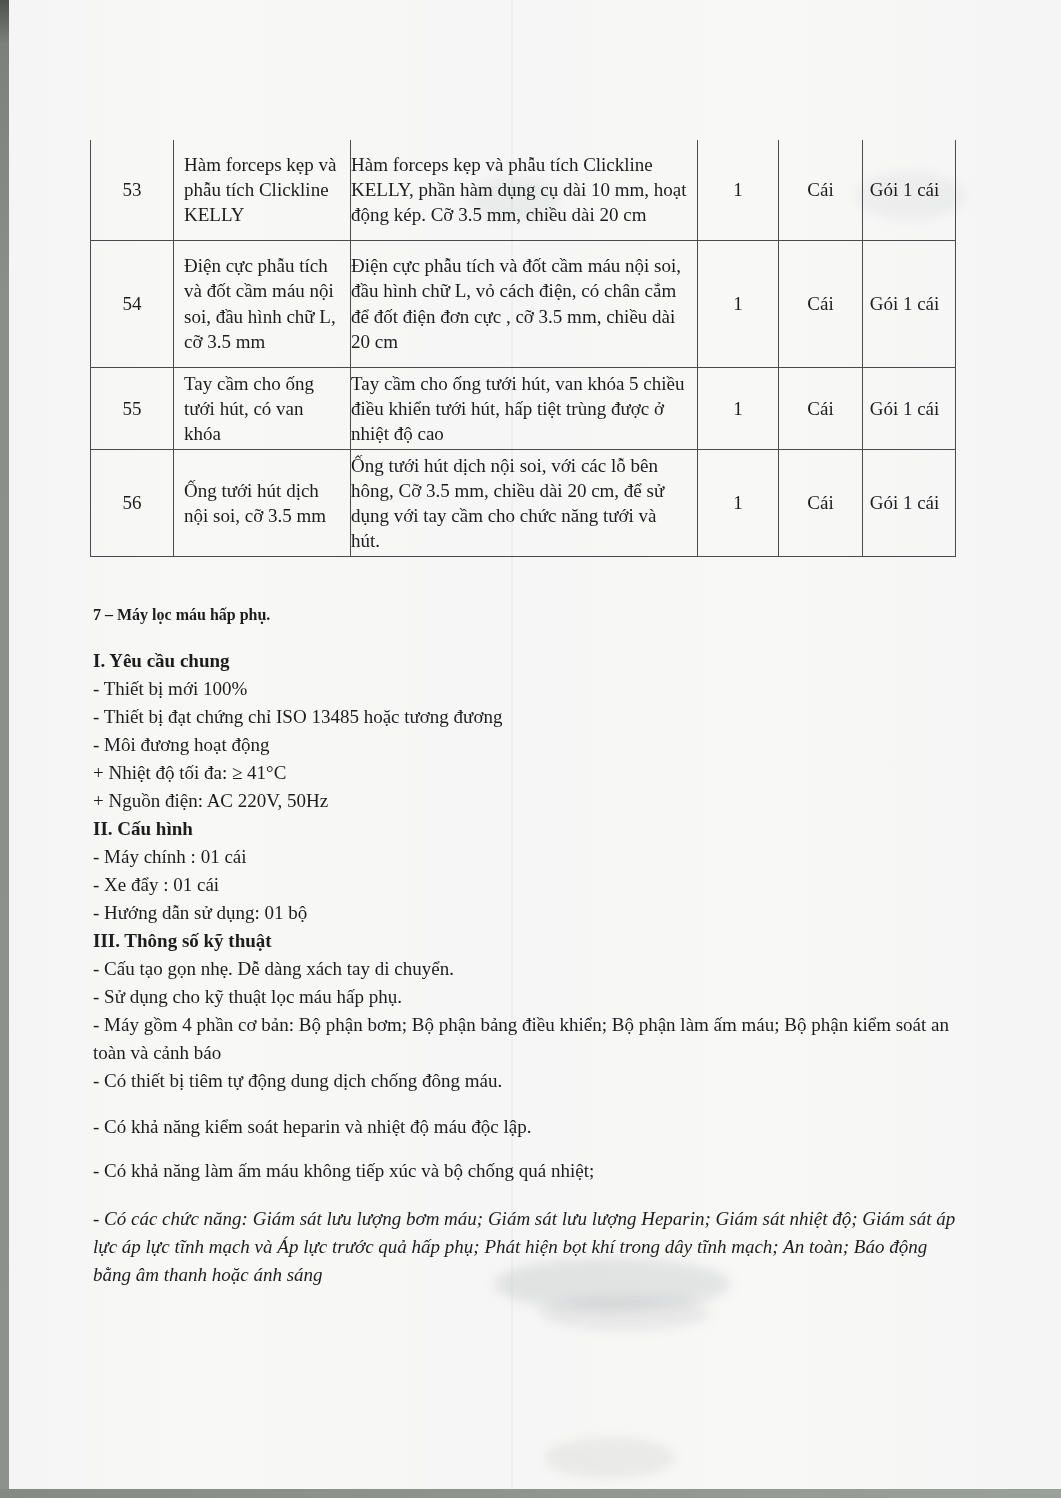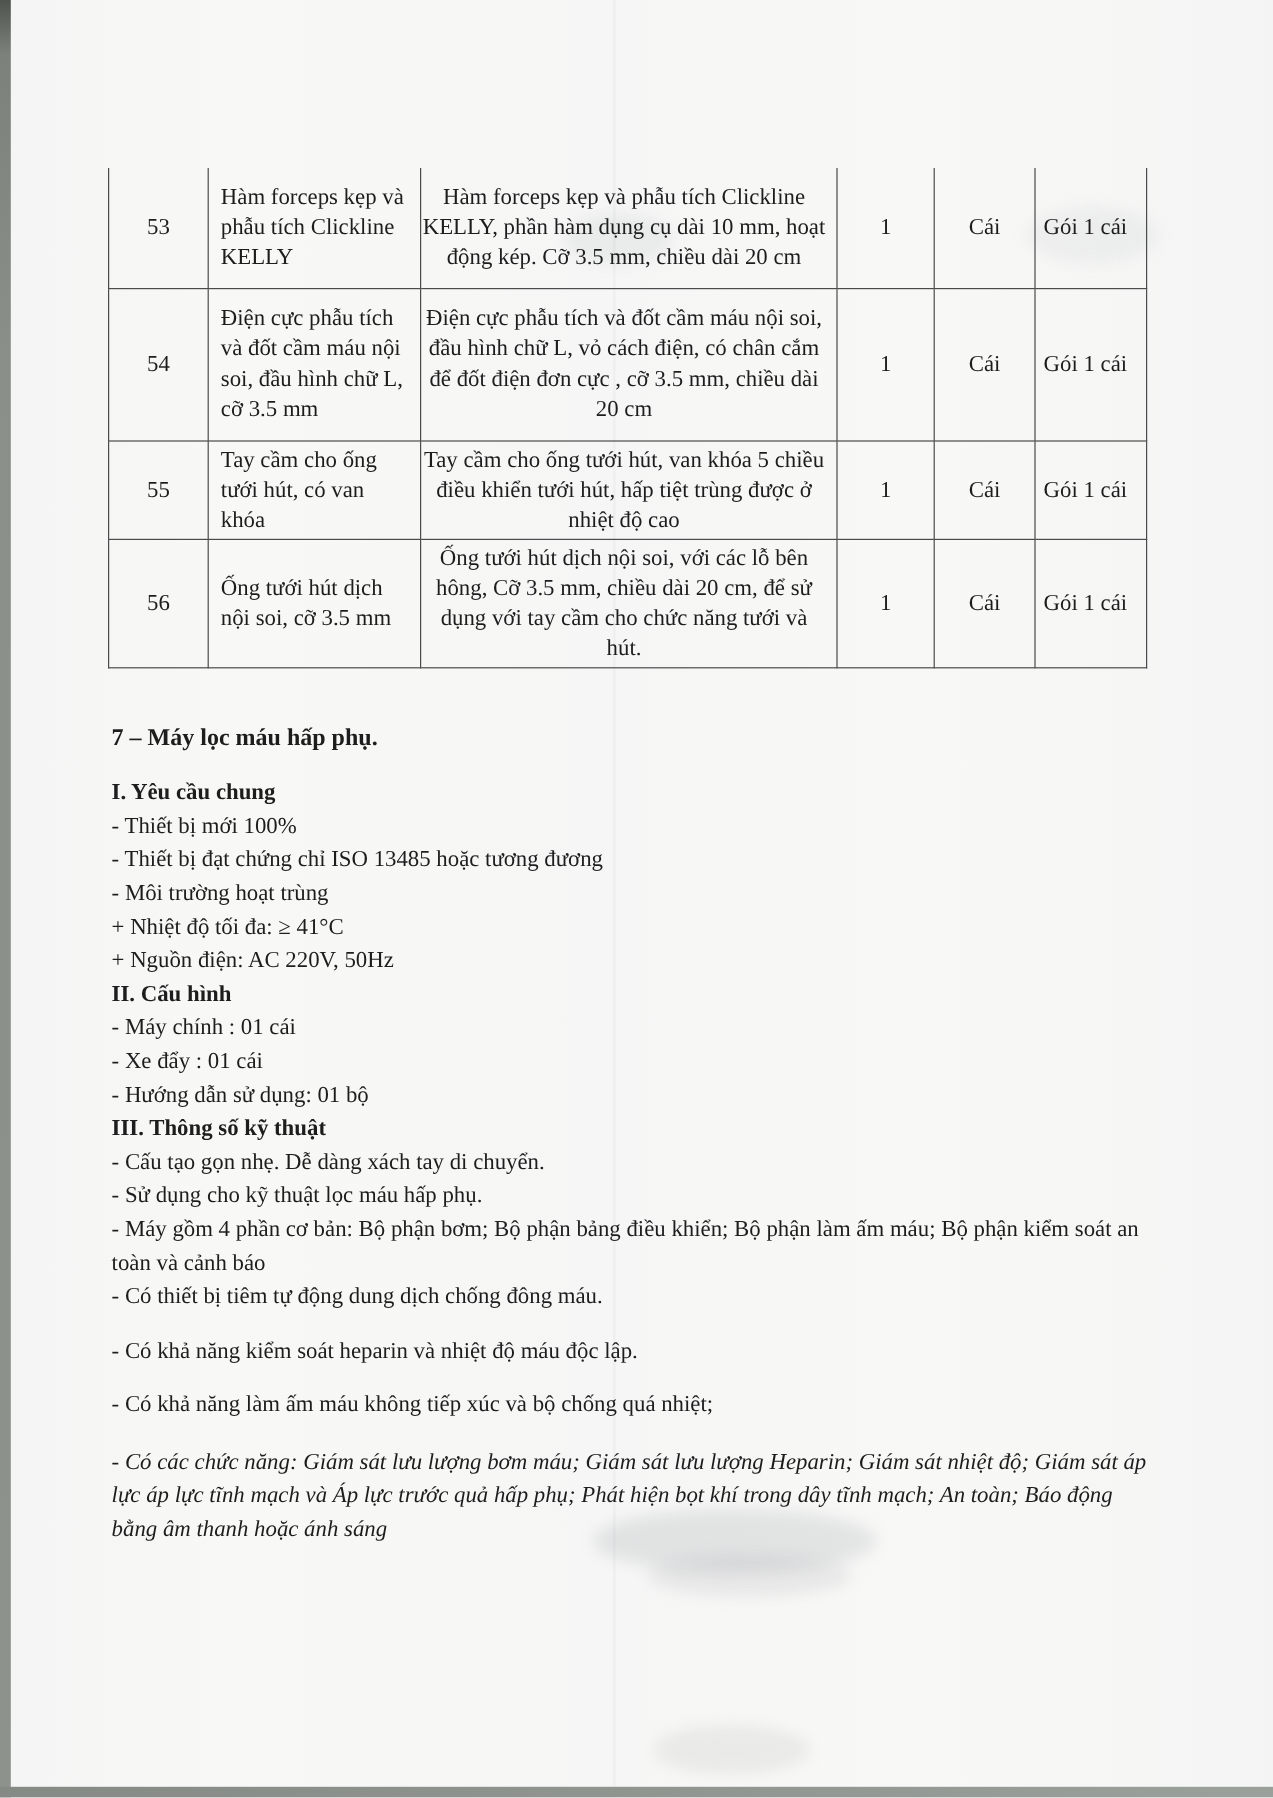--- a/index.html
+++ b/index.html
@@ -73,40 +73,40 @@
     font-size: 19px;
     line-height: 1.32;
     padding: 3px 8px;
     vertical-align: middle;
     word-wrap: break-word;
   }
   
   table.spec tr.first td { border-top: none; }
   table.spec td.c-no   { text-align: center; }
   table.spec td.c-name { vertical-align: middle; padding-left: 10px; padding-right: 12px; }
-  table.spec td.c-desc { padding-left: 0; padding-right: 8px; text-align: center; }
+  table.spec td.c-desc { padding-left: 0; padding-right: 8px; }
   table.spec td.c-qty  { text-align: center; }
   table.spec td.c-unit { text-align: center; }
   table.spec td.c-pack { text-align: center; padding-left: 3px; padding-right: 12px; }
   tr.h53 { height: 100px; }
   tr.h54 { height: 127px; }
   tr.h55 { height: 82px;  }
   tr.h56 { height: 105px; }
 
   
   .content {
     position: absolute;
     left: 93px;
     top: 601px;
     width: 876px;
     font-size: 19px;
     line-height: 28px;
   }
   .sec-heading {
-    font-size: 20px;
+    font-size: 16px;
     font-weight: bold;
     margin: 0 0 18px 0;
     line-height: 28px;
   }
   .line { min-height: 28px; }
   .bold { font-weight: bold; }
   .gap16 { margin-top: 16px; }
   .gap18 { margin-top: 18px; }
   .gap20 { margin-top: 20px; font-style: italic; }
 </style>
@@ -165,21 +165,21 @@
     </tr>
   </tbody>
 </table>
 
 <div class="content">
   <div class="sec-heading">7 – Máy lọc máu hấp phụ.</div>
 
   <div class="line bold">I. Yêu cầu chung</div>
   <div class="line">- Thiết bị mới 100%</div>
   <div class="line">- Thiết bị đạt chứng chỉ ISO 13485 hoặc tương đương</div>
-  <div class="line">- Môi trường hoạt trùng</div>
+  <div class="line">- Môi đương hoạt động</div>
   <div class="line">+ Nhiệt độ tối đa: ≥ 41°C</div>
   <div class="line">+ Nguồn điện: AC 220V, 50Hz</div>
   <div class="line bold">II. Cấu hình</div>
   <div class="line">- Máy chính : 01 cái</div>
   <div class="line">- Xe đẩy : 01 cái</div>
   <div class="line">- Hướng dẫn sử dụng: 01 bộ</div>
   <div class="line bold">III. Thông số kỹ thuật</div>
   <div class="line">- Cấu tạo gọn nhẹ. Dễ dàng xách tay di chuyển.</div>
   <div class="line">- Sử dụng cho kỹ thuật lọc máu hấp phụ.</div>
   <div class="line">- Máy gồm 4 phần cơ bản: Bộ phận bơm; Bộ phận bảng điều khiển; Bộ phận làm ấm máu; Bộ phận kiểm soát an toàn và cảnh báo</div>

